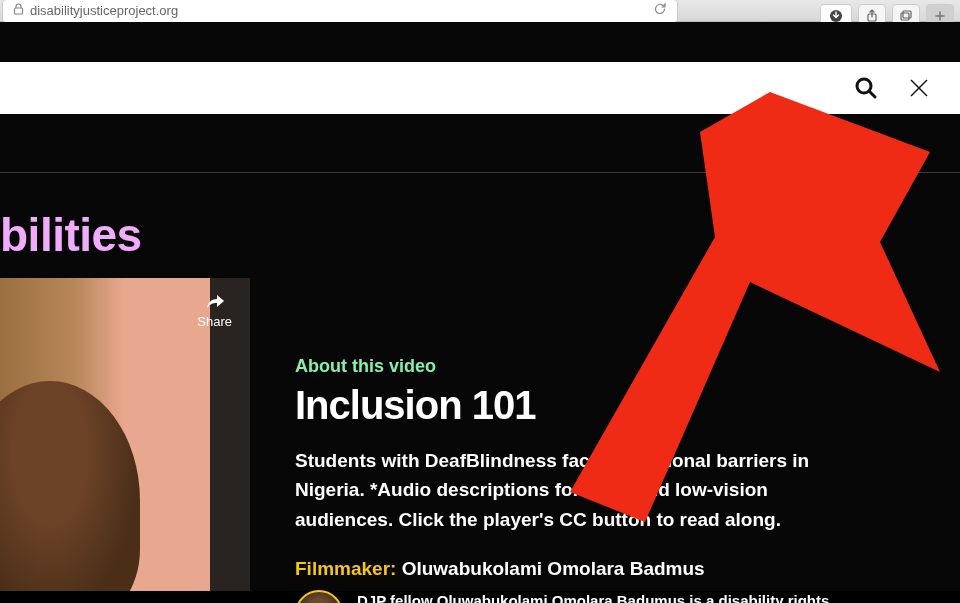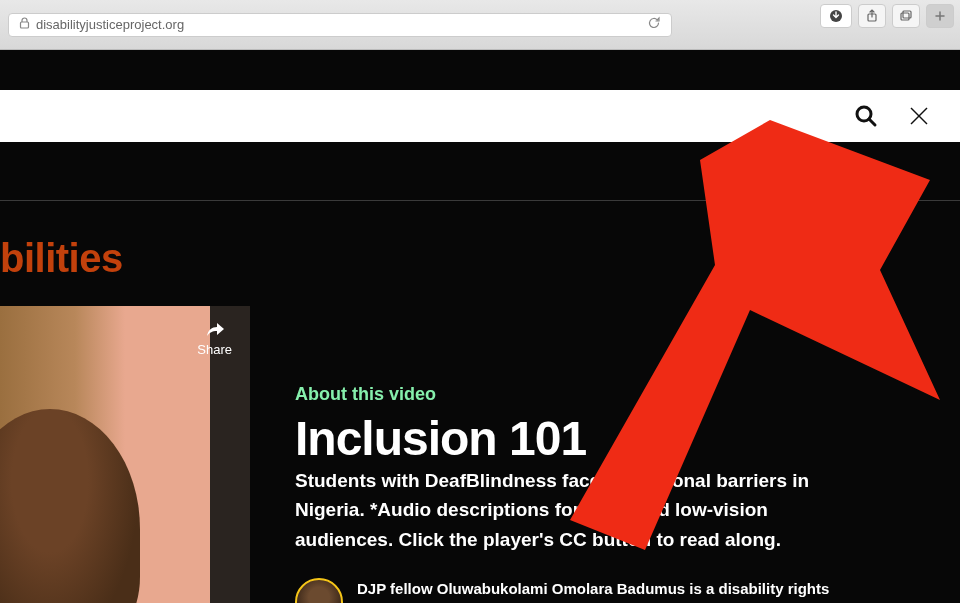--- a/index.html
+++ b/index.html
@@ -7,25 +7,25 @@
       font-family: -apple-system, BlinkMacSystemFont, "Helvetica Neue", Arial, sans-serif;
       background: #000;
       width: 960px;
       height: 603px;
       overflow: hidden;
       position: relative;
     }
     
     
     .browser-chrome {
-      height: 50px;
+      height: 22px;
       background: linear-gradient(#e8e8e8, #d8d8d8);
       display: flex;
       align-items: center;
-      padding: 0 8px;
+      padding: 0 2px;
       border-bottom: 1px solid #bbb;
     }
     .url-bar {
       flex: 1;
       display: flex;
       align-items: center;
       background: #fff;
       border-radius: 4px;
       height: 24px;
       padding: 0 10px;
@@ -105,24 +105,24 @@
       left: 0;
       right: 0;
       height: 1px;
       background: #3a3a3a;
     }
     
     .heading-frag {
       position: absolute;
       top: 186px;
       left: 0;
-      font-size: 40px;
+      font-size: 46px;
       font-weight: 800;
       letter-spacing: -0.5px;
-      color: #c2410c;
+      color: #f0abfc;
     }
     
     .video-thumb {
       position: absolute;
       top: 256px;
       left: 0;
       width: 250px;
       height: 313px;
       background: linear-gradient(to right, #9a6f3f 0%, #b8875a 30%, #e8a88f 50%, #e8a88f 100%);
       overflow: hidden;
@@ -161,24 +161,24 @@
       left: 295px;
       width: 540px;
     }
     .eyebrow {
       color: #86efac;
       font-size: 18px;
       font-weight: 700;
       margin-bottom: 6px;
     }
     .title {
-      font-size: 48px;
+      font-size: 40px;
       font-weight: 800;
       letter-spacing: -1px;
-      margin-bottom: 0;
+      margin-bottom: 18px;
     }
     .desc {
       font-size: 19px;
       font-weight: 600;
       line-height: 1.55;
       margin-bottom: 24px;
     }
     .filmmaker-line {
       font-size: 19px;
       font-weight: 700;
@@ -289,20 +289,24 @@
           <path d="M13 3l7 6-7 6v-4c-5 0-8 2-10 5 1-6 5-9 10-9V3z" fill="#fff"></path>
         </svg>
       <span>Share</span>
     </div>
   </div>
 
   <div class="content-col">
     <div class="eyebrow">About this video</div>
     <div class="title">Inclusion 101</div>
     <div class="desc">Students with DeafBlindness face educational barriers in Nigeria. *Audio descriptions for blind and low-vision audiences. Click the player's CC button to read along.</div>
+    <div class="filmmaker-line">
+      <span class="filmmaker-label">Filmmaker:</span>
+      <span>Oluwabukolami Omolara Badmus</span>
+    </div>
     <div class="bio-row">
       <div class="avatar"></div>
       <div class="bio">DJP fellow Oluwabukolami Omolara Badumus is a disability rights activist and feminist based in Lagos, Nigeria. She is both the financial secretary and Lagos state coordinator for the Lionheart Ability Leaders International Foundation</div>
     </div>
   </div>
 
   <svg class="big-arrow" viewBox="0 0 380 450">
     <polygon points="200,0 360,60 310,150 370,280 180,190 75,430 0,400 145,145 130,40" fill="#ef2b15"></polygon>
   </svg>
 

